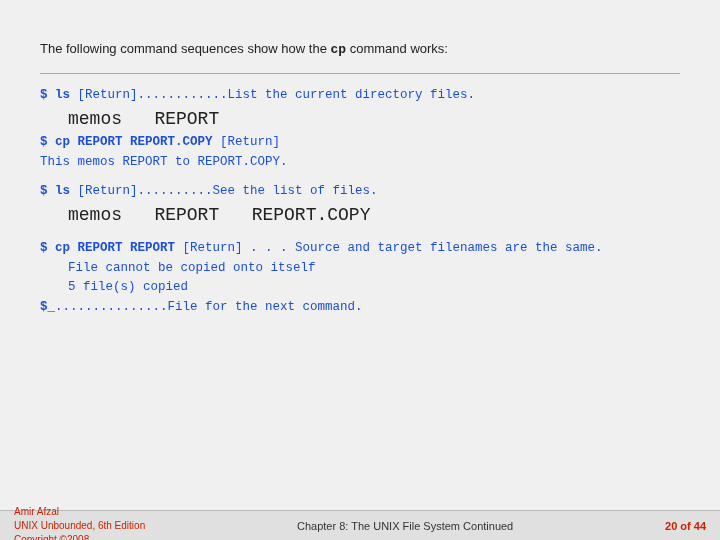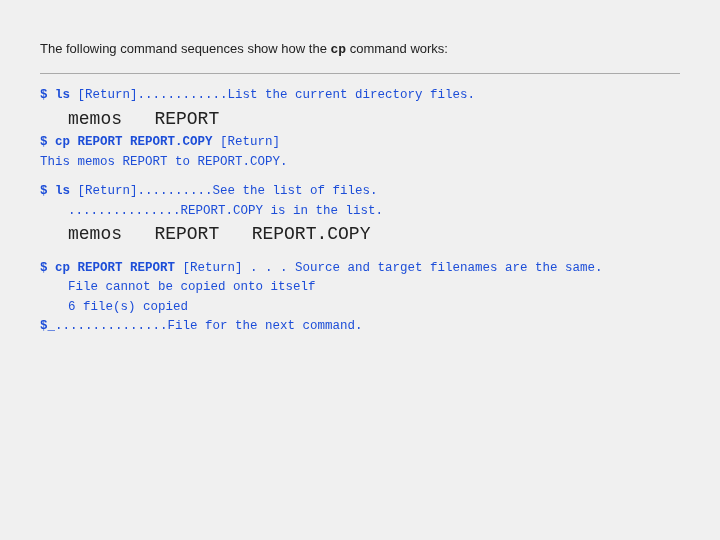--- a/index.html
+++ b/index.html
@@ -125,31 +125,39 @@
       <div class="code-line">
         <span class="cmd">$ cp REPORT REPORT.COPY</span><span> [Return]</span>
       </div>
       <div class="code-line">This memos REPORT to REPORT.COPY.</div>
     </div>
 
     <div class="block">
       <div class="code-line">
         <span class="cmd">$ ls</span><span> [Return]..........See the list of files.</span>
       </div>
-      <div class="code-line indent">...............REPORT.COPY is in the list.</div>
       <div class="output-line">memos&nbsp;&nbsp;&nbsp;REPORT&nbsp;&nbsp;&nbsp;REPORT.COPY</div>
     </div>
 
     <div class="block">
       <div class="code-line">
         <span class="cmd">$ cp REPORT REPORT</span><span> [Return] . . . Source and target filenames are the same.</span>
       </div>
       <div class="code-line indent">File cannot be copied onto itself</div>
-      <div class="code-line indent">6 file(s) copied</div>
+      <div class="code-line indent">5 file(s) copied</div>
       <div class="code-line">
         <span class="cmd">$_</span><span>...............File for the next command.</span>
       </div>
     </div>
 
   </div>
 
+  <div class="footer">
+    <div class="footer-left">
+      <div>Amir Afzal</div>
+      <div>UNIX Unbounded, 6th Edition</div>
+      <div>Copyright ©2008</div>
+    </div>
+    <div class="footer-center">Chapter 8: The UNIX File System Continued</div>
+    <div class="footer-right">20 of 44</div>
+  </div>
 
 </div>
 
 </body></html>

